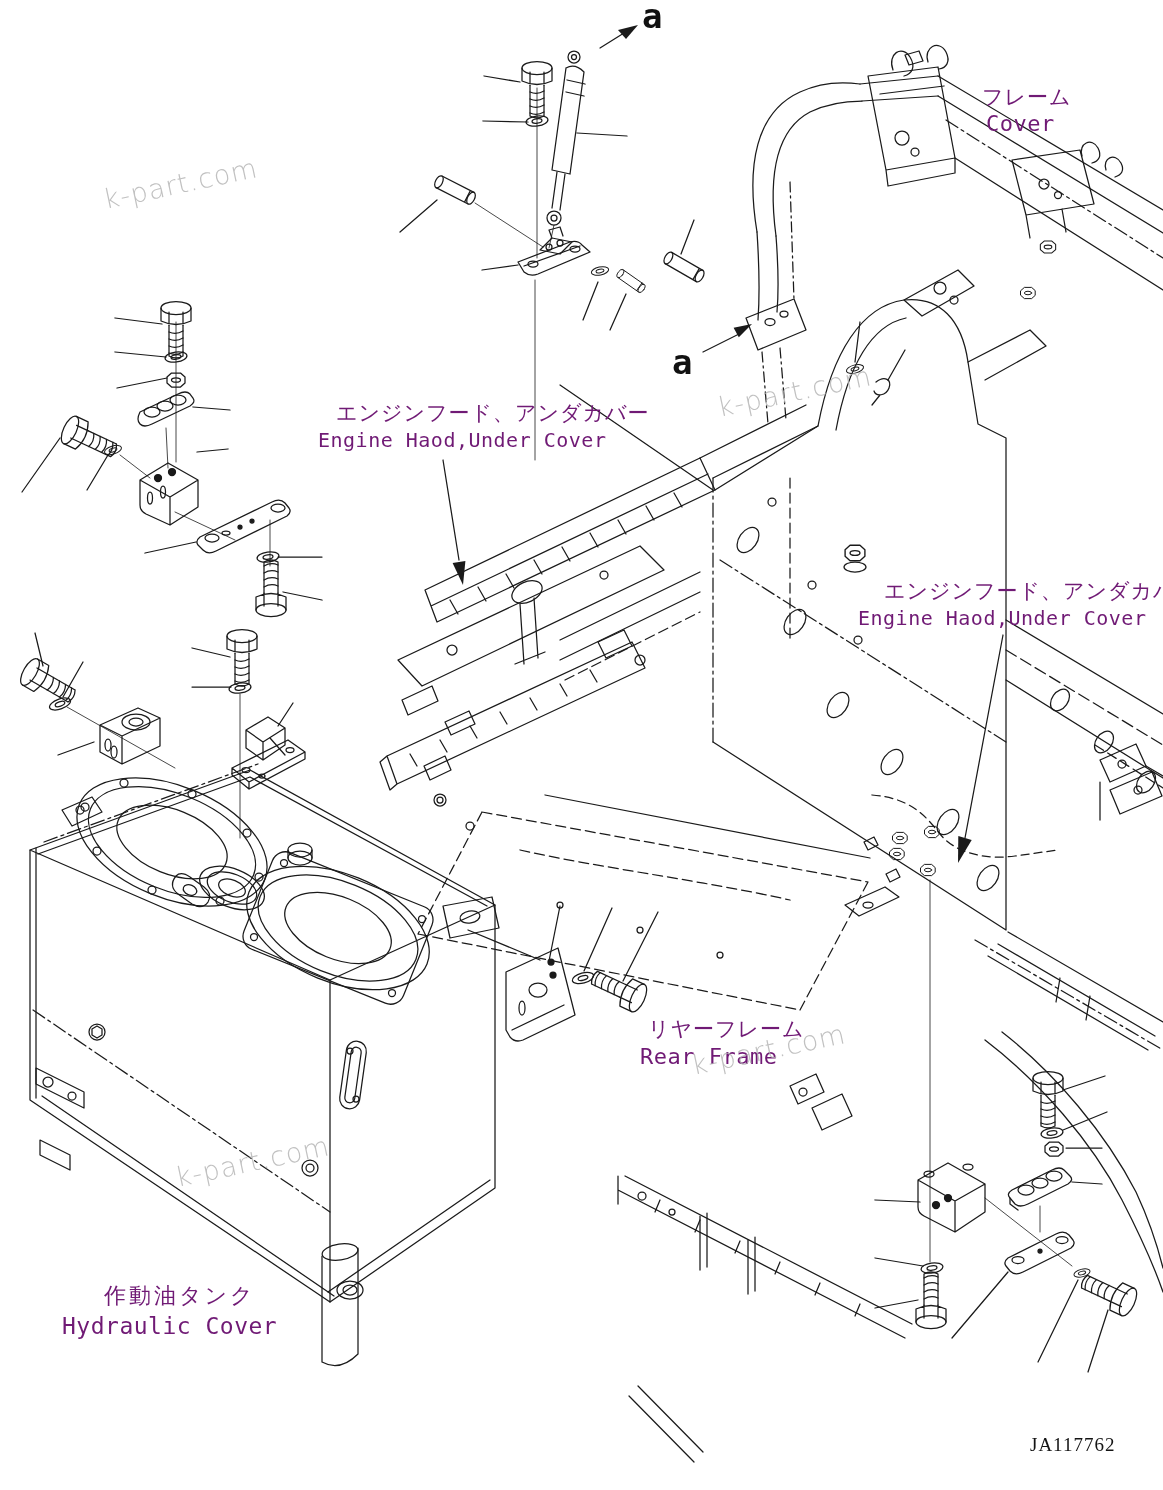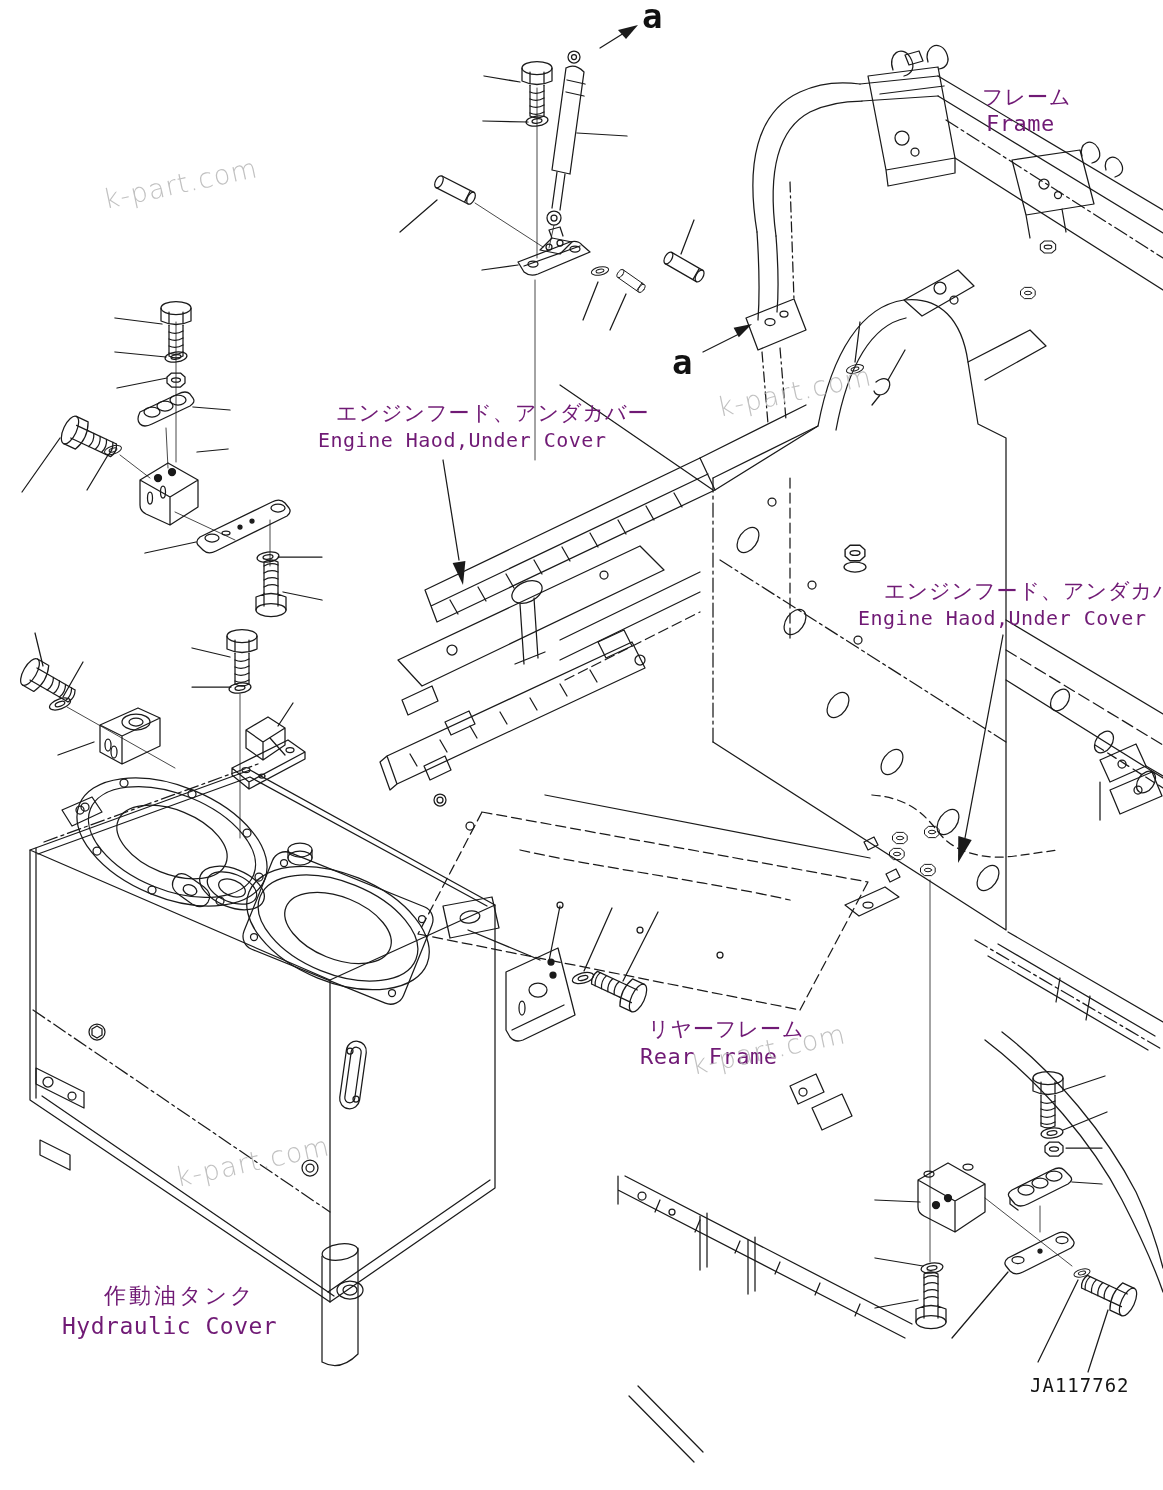--- a/index.html
+++ b/index.html
@@ -378,34 +378,34 @@
       <path d="M703,352 L741,333"></path>
       <polygon points="752,324 738.8,337.3 733.6,327.7" fill="#1a1a1a" stroke="none"></polygon>
     </g>
   </g>
 </svg>
 
 <div class="marker" style="left:642px;top:-4px;">a</div>
 <div class="marker" style="left:672px;top:342px;">a</div>
 
 <div class="lbl jp" style="left:982px;top:86px;">フレーム</div>
-<div class="lbl en" style="left:986px;top:112px;font-size:22px;">Frame</div>
+<div class="lbl en" style="left:986px;top:112px;font-size:22px;">Cover</div>
 
 <div class="lbl jp" style="left:336px;top:402px;">エンジンフード、アンダカバー</div>
 <div class="lbl en" style="left:318px;top:430px;">Engine Haod,Under Cover</div>
 
 <div class="lbl jp" style="left:884px;top:580px;">エンジンフード、アンダカバー</div>
 <div class="lbl en" style="left:858px;top:608px;">Engine Haod,Under Cover</div>
 
 <div class="lbl jp" style="left:648px;top:1018px;">リヤーフレーム</div>
 <div class="lbl en" style="left:640px;top:1045px;font-size:22px;">Rear Frame</div>
 
 <div class="lbl jp" style="left:104px;top:1284px;font-size:22px;letter-spacing:3px;">作動油タンク</div>
 <div class="lbl en" style="left:62px;top:1314px;font-size:23px;">Hydraulic Cover</div>
 
-<div class="docnum" style="left:1030px;top:1374px;">JA117762</div>
+<div class="docnum" style="left:1030px;top:1434px;font-family:Liberation Serif, serif;">JA117762</div>
 
 <div class="wm" style="left:102px;top:168px;">k-part.com</div>
 <div class="wm" style="left:716px;top:376px;">k-part.com</div>
 <div class="wm" style="left:690px;top:1034px;">k-part.com</div>
 <div class="wm" style="left:174px;top:1146px;">k-part.com</div>
 
 </div>
 
 </body></html>

